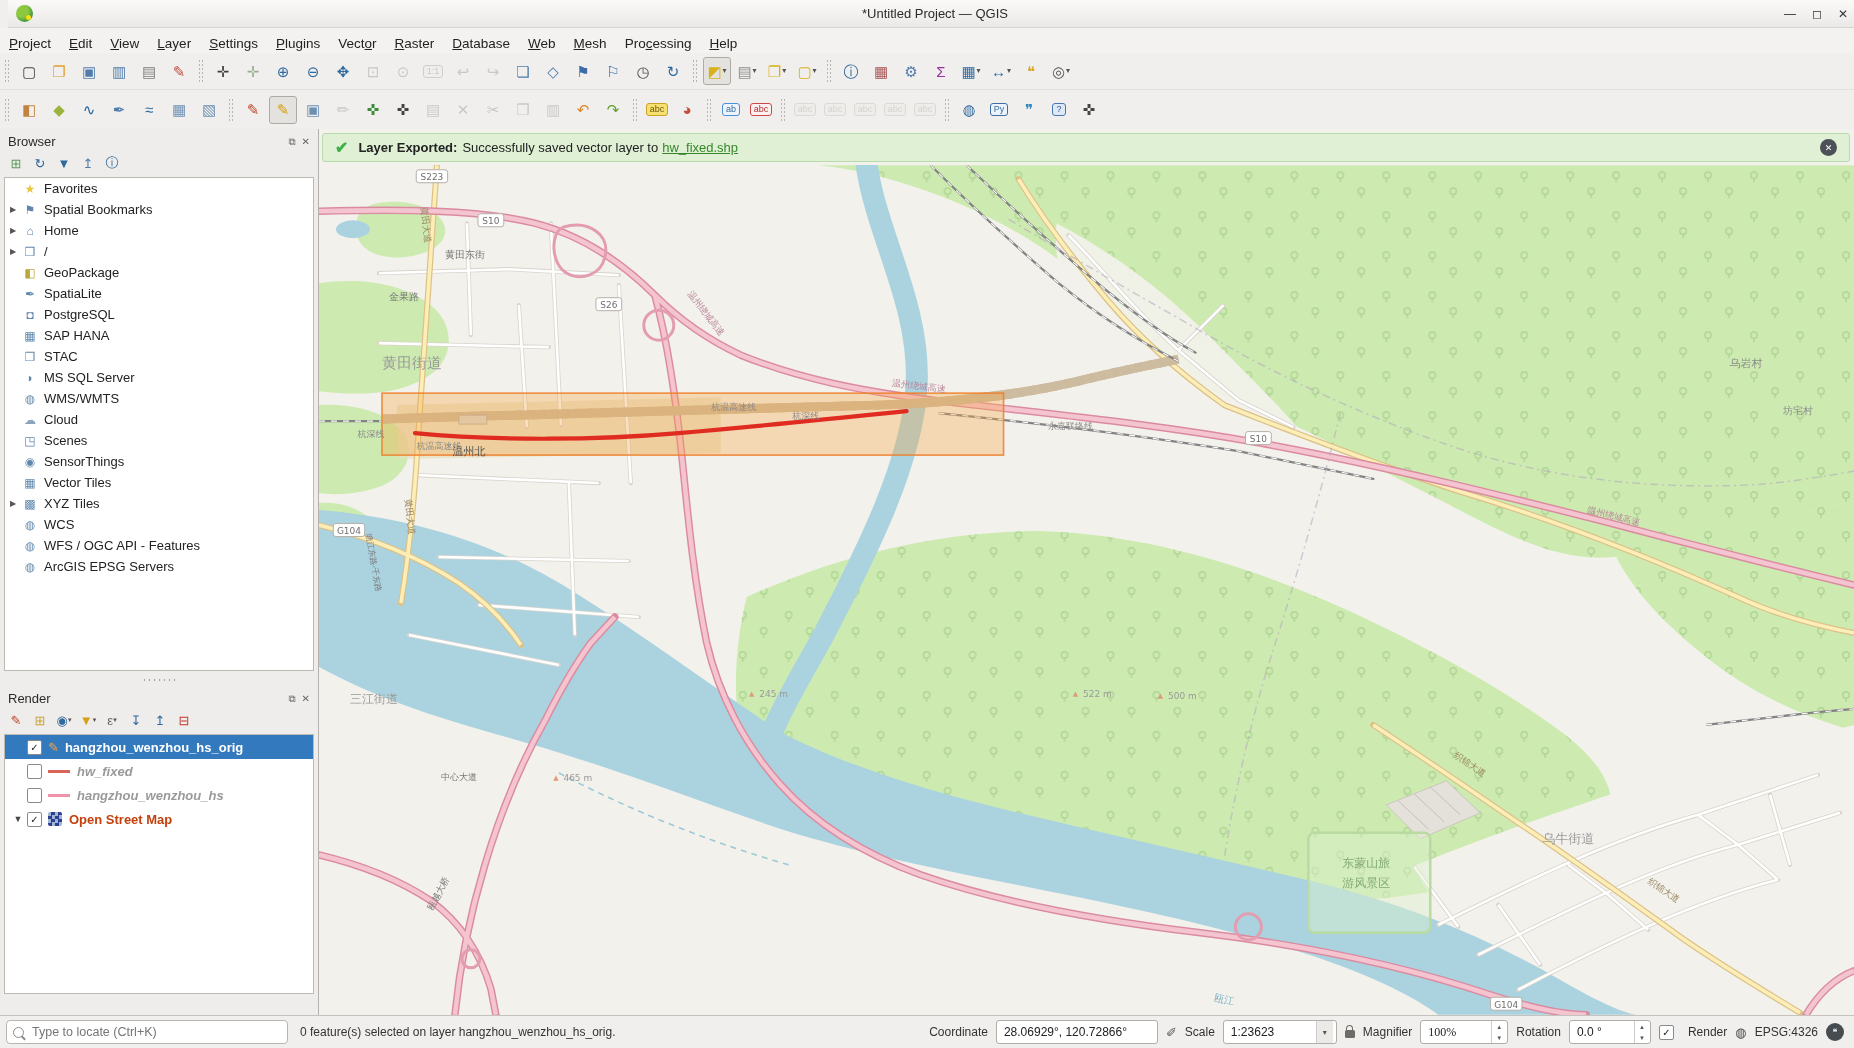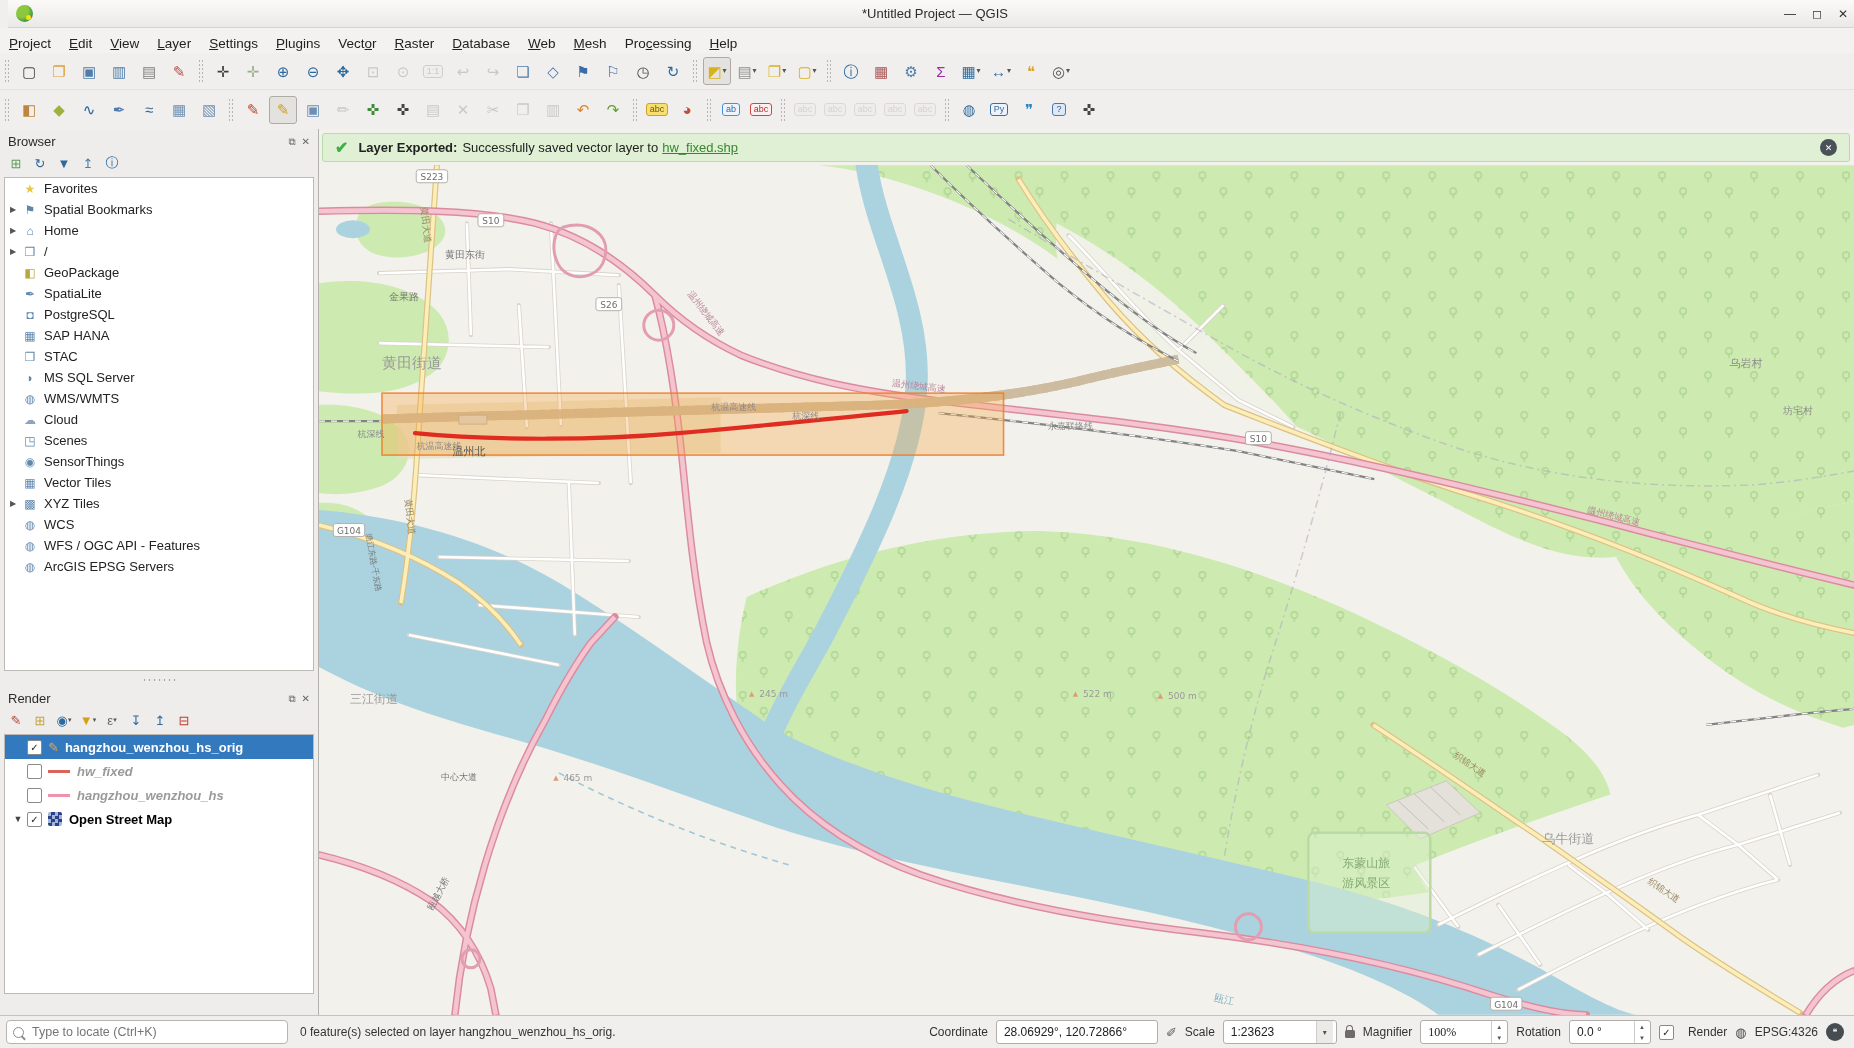--- a/index.html
+++ b/index.html
@@ -57,21 +57,21 @@
   .lrow.sel{background:#3279be;color:#fff}
   .cb{width:13px;height:13px;border:1px solid #8a8a8a;border-radius:2px;background:#fff;
     display:inline-flex;align-items:center;justify-content:center;font-size:10px;color:#222;
     margin-right:6px;flex:none}
   .lsym{width:22px;height:3px;margin-right:7px;flex:none}
   .osm-ic{width:14px;height:14px;margin-right:7px;flex:none;
     background:repeating-conic-gradient(#2d3f8e 0% 25%,#9fb7d4 0% 50%);background-size:7px 7px;border-radius:2px}
   .pencil-ic{margin-right:6px;color:#f4a23c;font-size:13px}
   .lname-edit{font-weight:bold;}
   .lname-off{font-weight:bold;font-style:italic;color:#9a9a9a}
-  .lname-on{font-weight:bold;color:#000000}
+  .lname-on{font-weight:bold;color:#c2410c}
   
   .canvas{position:absolute;left:319px;top:129px;width:1535px;height:886px;background:#f3f1ec}
   .msgbar{position:absolute;left:3px;top:4px;width:1526px;height:27px;background:#dff0d5;
     border:1px solid #b7dcab;border-radius:3px;display:flex;align-items:center;font-size:13px;color:#222}
   .msgbar .check{color:#3faf46;font-weight:bold;font-size:16px;margin:0 10px 0 12px}
   .msgbar b{margin-right:5px}
   .msgbar a{color:#37872d;text-decoration:underline;margin-left:4px}
   .msgbar .close{margin-left:auto;margin-right:12px;width:17px;height:17px;border-radius:50%;
     background:#4b5157;color:#fff;font-size:9px;display:flex;align-items:center;justify-content:center}
   #map{position:absolute;left:0;top:36px}

